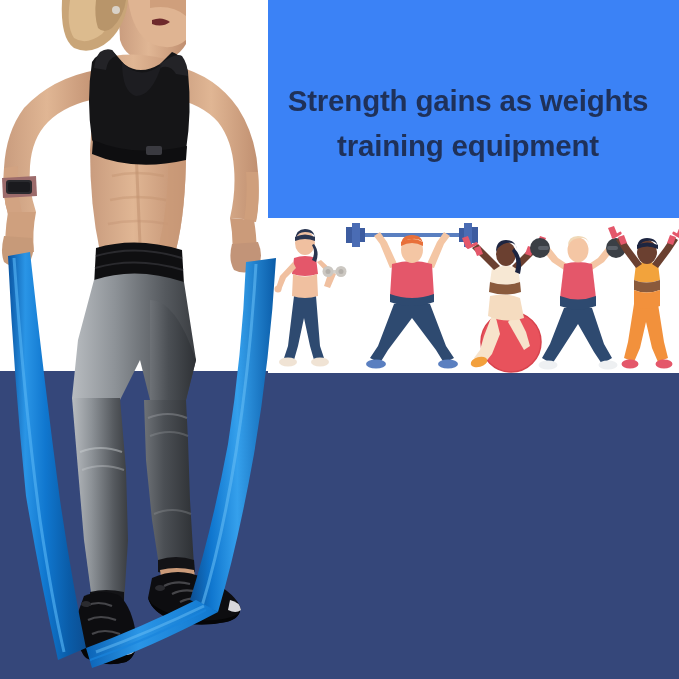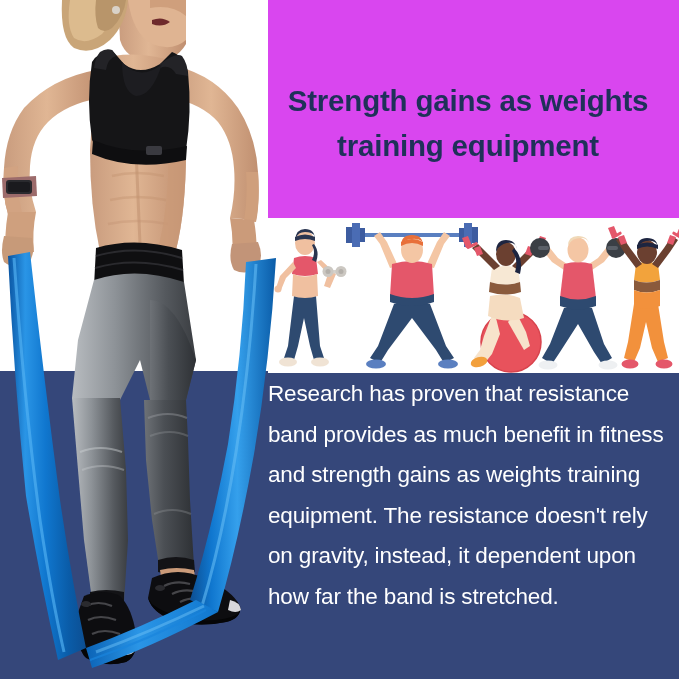--- a/index.html
+++ b/index.html
@@ -5,21 +5,21 @@
   html, body {
     margin: 0;
     padding: 0;
     background: #ffffff;
   }
   #page {
     position: relative;
     width: 679px;
     height: 679px;
     overflow: hidden;
-    background: #d946ef;
+    background: #3b82f6;
     font-family: "Liberation Sans", sans-serif;
   }
 
   
   #info-panel {
     position: absolute;
     left: 0;
     top: 371px;
     width: 679px;
     height: 308px;
@@ -246,21 +246,20 @@
         </g>
         <g>
           <rect x="404" y="16" width="11" height="3" rx="1.5" fill="#e4576a" transform="rotate(30 410 17)"></rect>
           <path d="M418 10 L412 8 L408 18 L414 20 Z" fill="#e4576a"></path>
           <path d="M408 19 L402 17 L399 25 L405 27 Z" fill="#e4576a"></path>
         </g>
       </g>
     </svg>
   </div>
 
-  <div id="body-copy">Research has proven that resistance band provides as much benefit in fitness and strength gains as weights training equipment. The resistance doesn't rely on gravity, instead, it dependent upon how far the band is stretched.</div>
 
   <div id="photo">
     <svg width="268" height="679" viewBox="0 0 268 679" xmlns="http://www.w3.org/2000/svg">
       <defs>
         <linearGradient id="skinG" x1="0" y1="0" x2="1" y2="0">
           <stop offset="0%" stop-color="#c99c7e"></stop>
           <stop offset="45%" stop-color="#e0b694"></stop>
           <stop offset="100%" stop-color="#c08f70"></stop>
         </linearGradient>
         <linearGradient id="legG" x1="0" y1="0" x2="1" y2="0">

